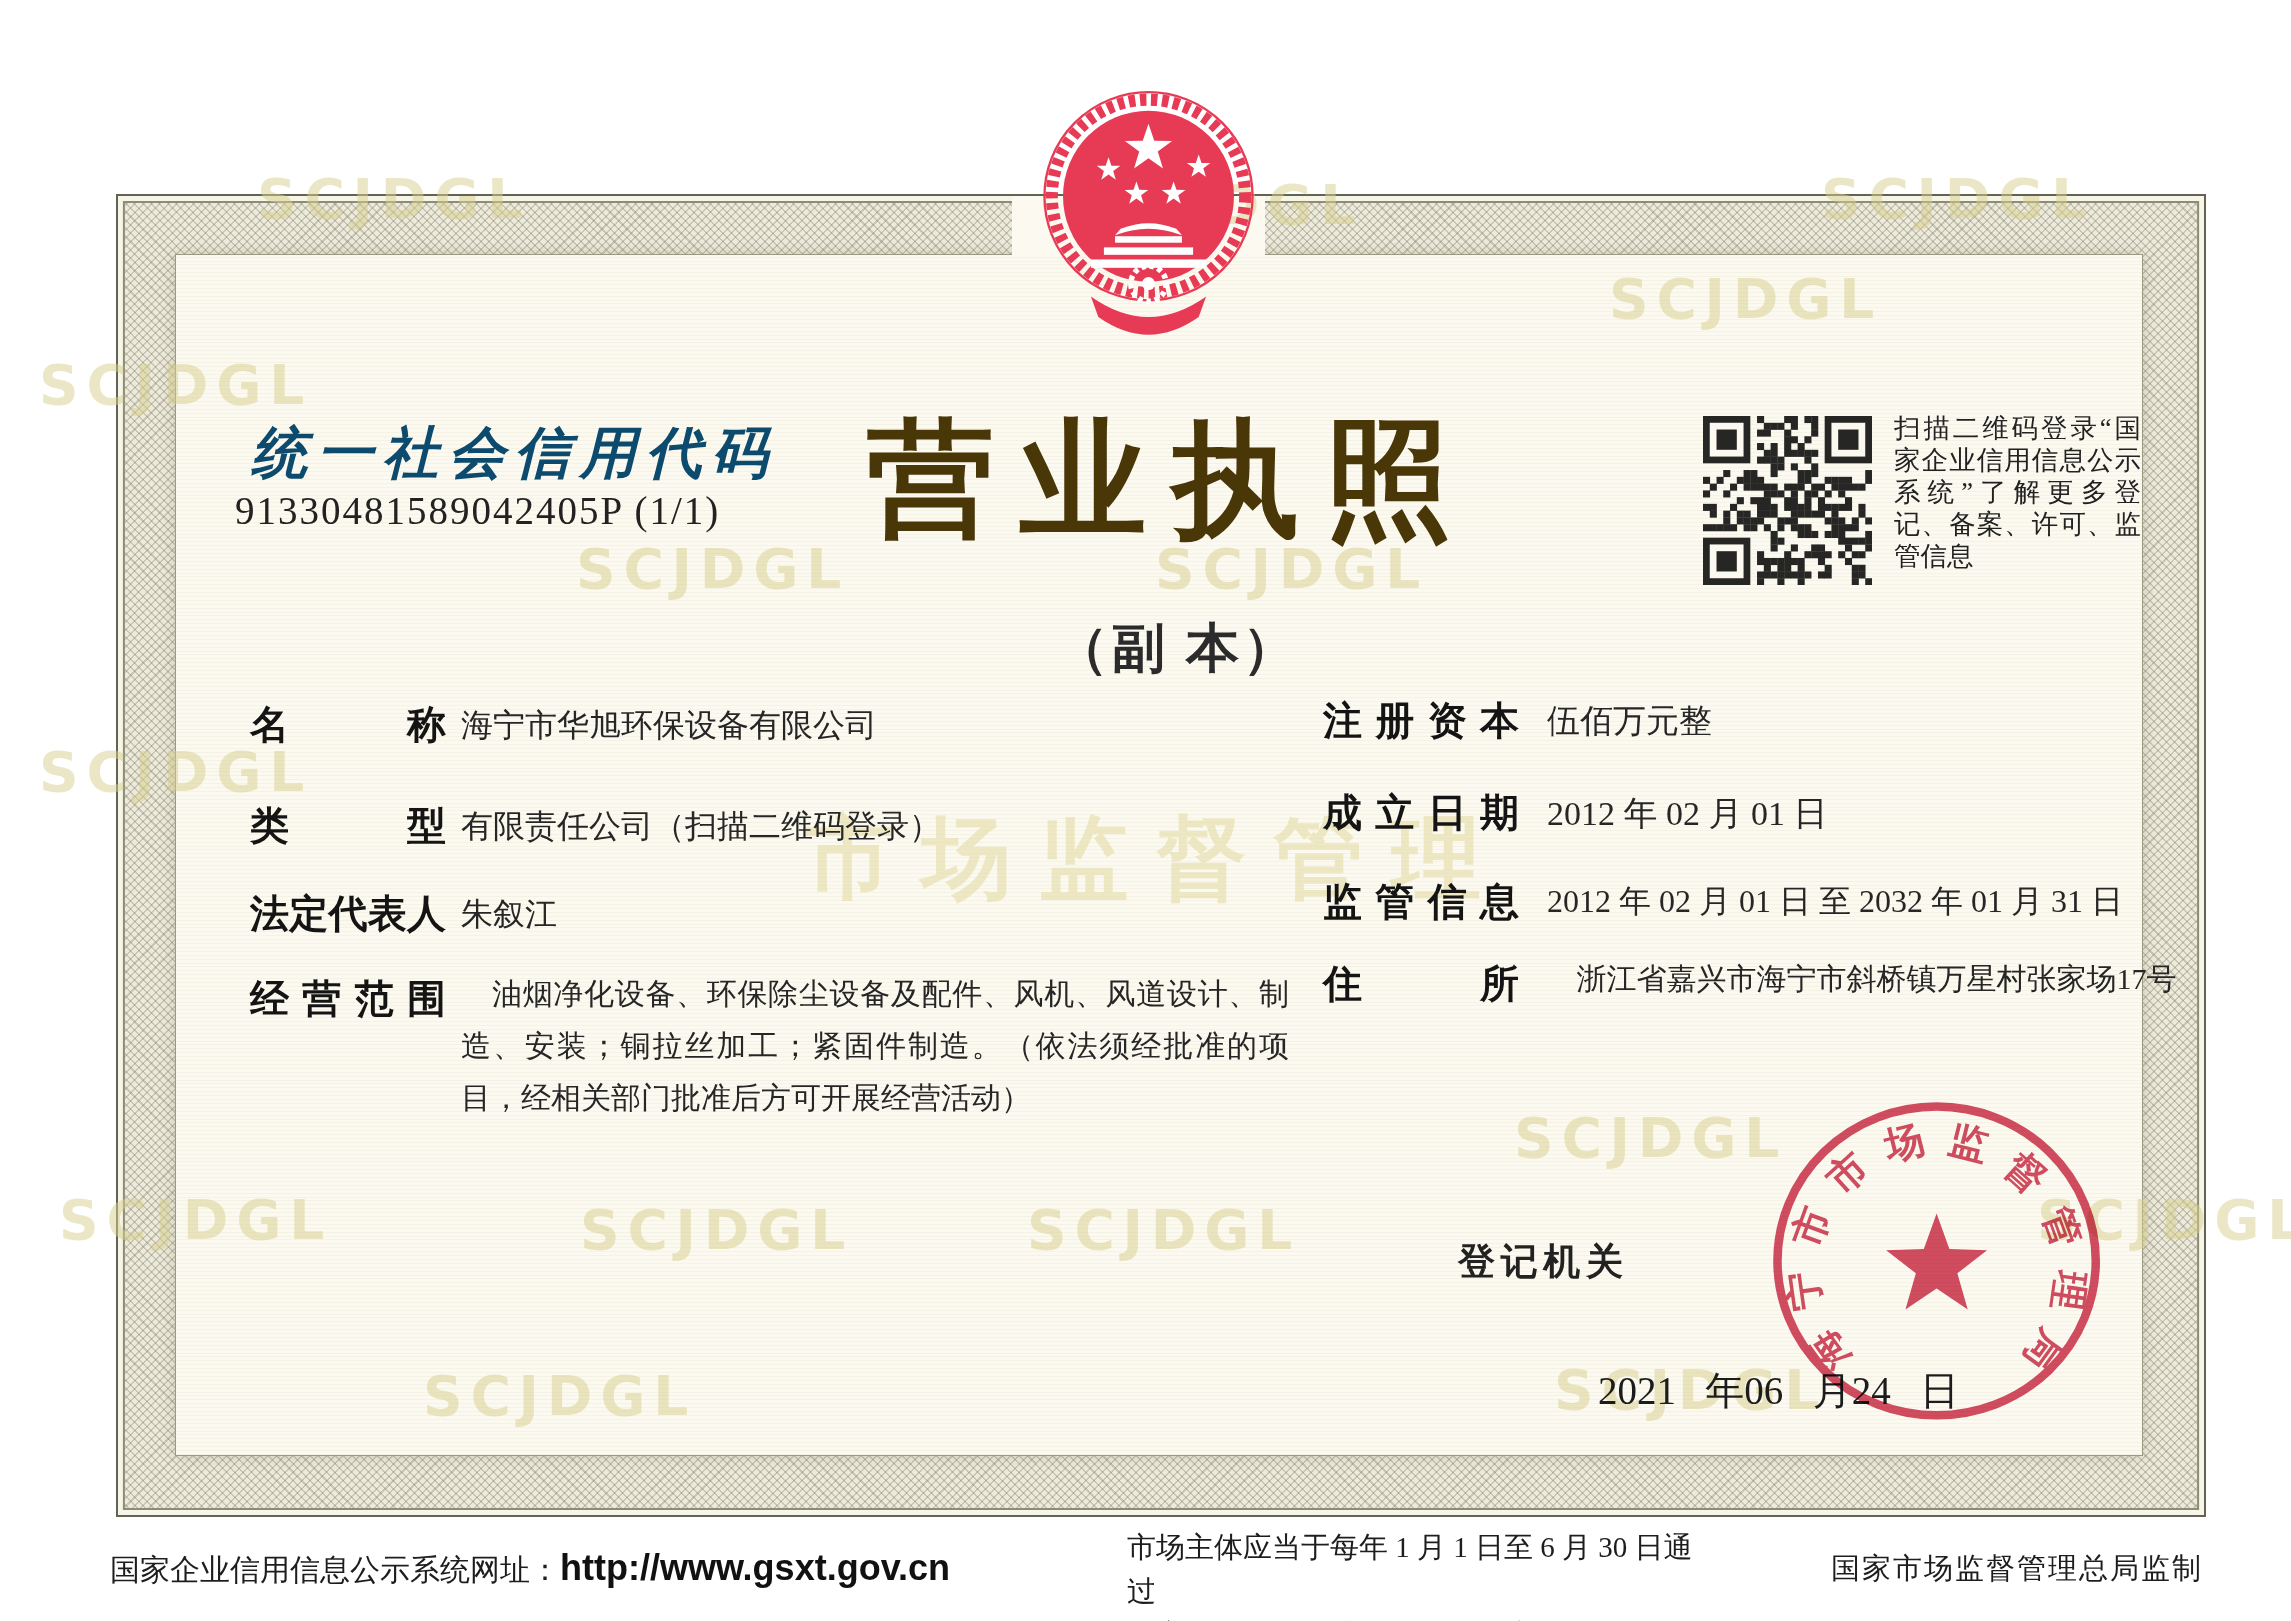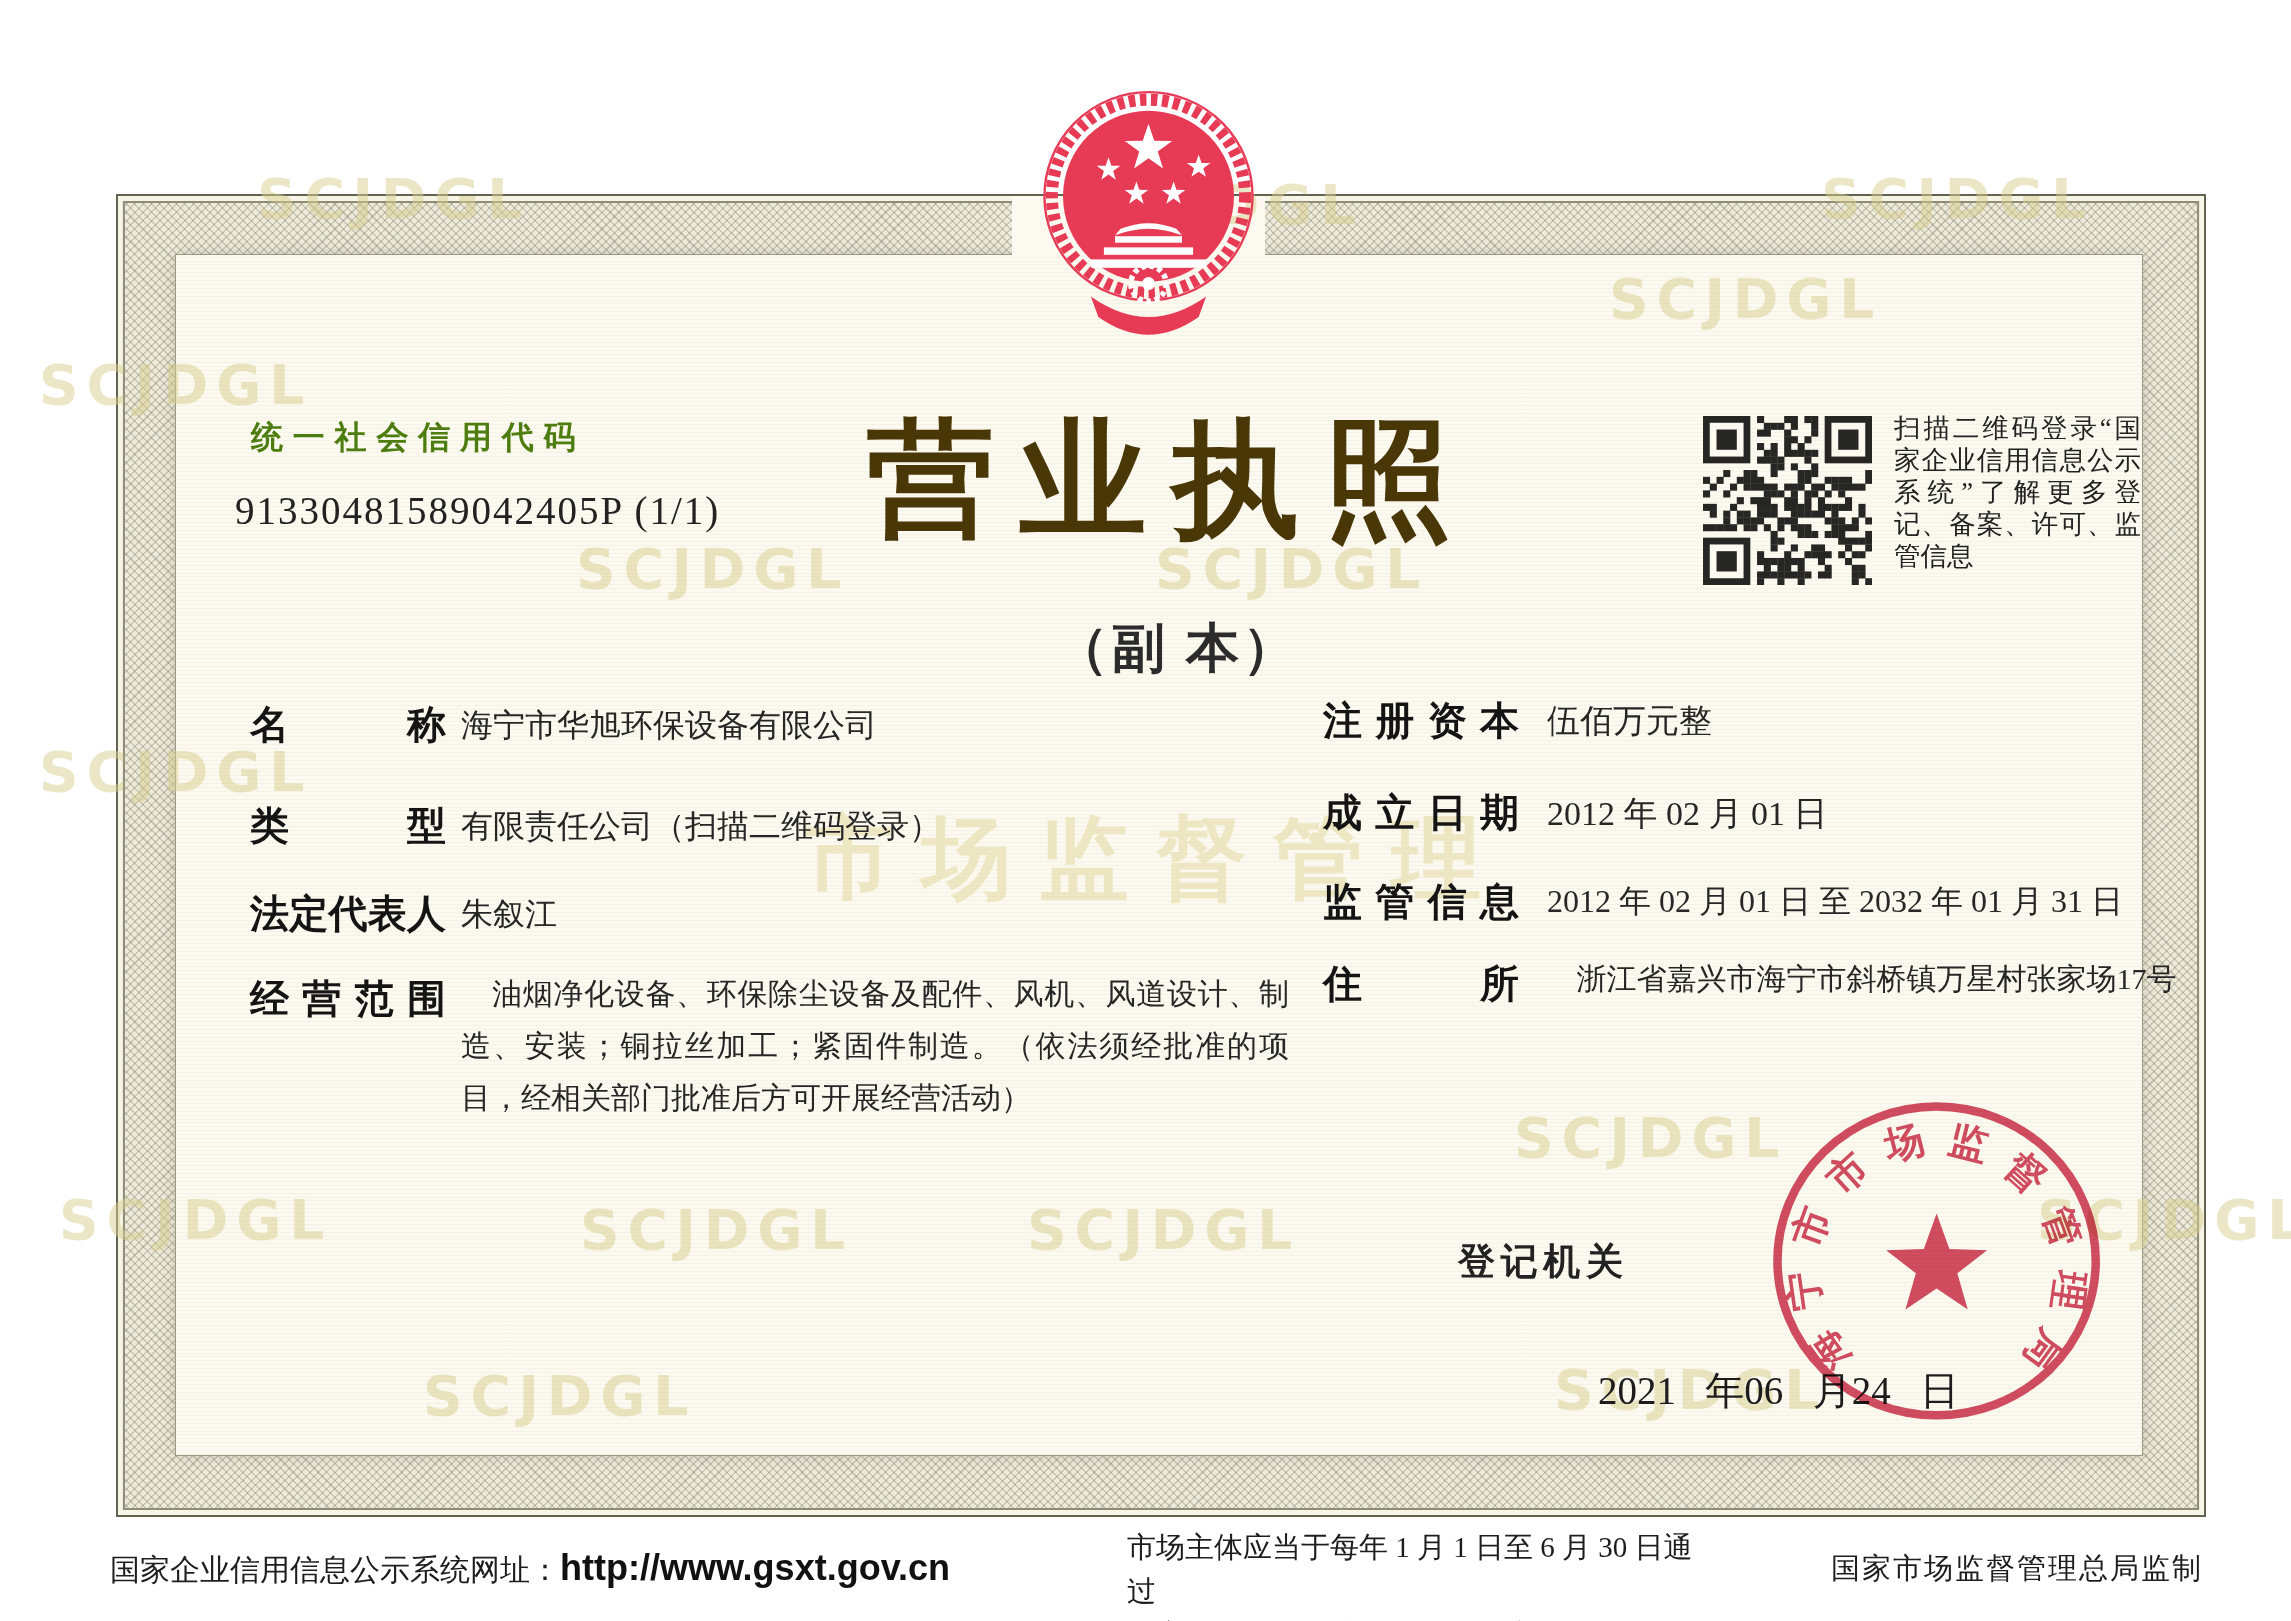--- a/index.html
+++ b/index.html
@@ -17,21 +17,21 @@
     background:repeating-linear-gradient(0deg, rgba(180,172,140,.10) 0 1px, transparent 1px 3.9px),#fcfaf0;
     box-shadow:0 0 0 1px #9a9a82, 0 0 13.7px rgba(120,120,90,.35);}
   .emblem-backing{position:absolute;left:1012px;top:196px;width:253px;height:61px;background:#fcfaf0;}
   
   .wm{position:absolute;font-family:"DejaVu Sans","Liberation Sans",sans-serif;
       font-weight:bold;font-size:55px;letter-spacing:7.8px;color:#d8cf8e;opacity:.5;white-space:nowrap;}
   .wm-cn{position:absolute;font-size:90px;letter-spacing:27.4px;color:#e5dca6;opacity:.6;
       font-weight:bold;white-space:nowrap;font-family:"Liberation Serif",serif;}
   
   .credit-label{position:absolute;left:251px;top:416px;font-family:"DejaVu Sans","Liberation Sans",sans-serif;
-      font-weight:700;font-size:32px;letter-spacing:9.8px;color:#4d7c0f;white-space:nowrap;}
+      font-weight:700;font-size:56px;letter-spacing:9.8px;color:#0c4a6e;white-space:nowrap;font-style:italic;}
   .credit-code{position:absolute;left:235px;top:488px;font-size:39px;letter-spacing:2px;color:#222;white-space:nowrap;}
   .license-title{position:absolute;left:867px;top:396px;font-size:127px;letter-spacing:25.5px;
       font-weight:700;color:#4a3708;white-space:nowrap;}
   .license-subtitle{position:absolute;left:1055px;top:574px;font-size:53px;letter-spacing:3.9px;
       color:#2b2b2b;font-weight:600;white-space:nowrap;margin-top:39px;}
   .qr-box{position:absolute;left:1703px;top:416px;width:169px;height:169px;}
   .qr-caption{position:absolute;left:1894px;top:412px;width:247px;font-size:26.5px;line-height:32px;
       color:#222;text-align:justify;}
   
   .f-label{position:absolute;font-family:"DejaVu Sans","Liberation Sans",sans-serif;font-weight:700;

